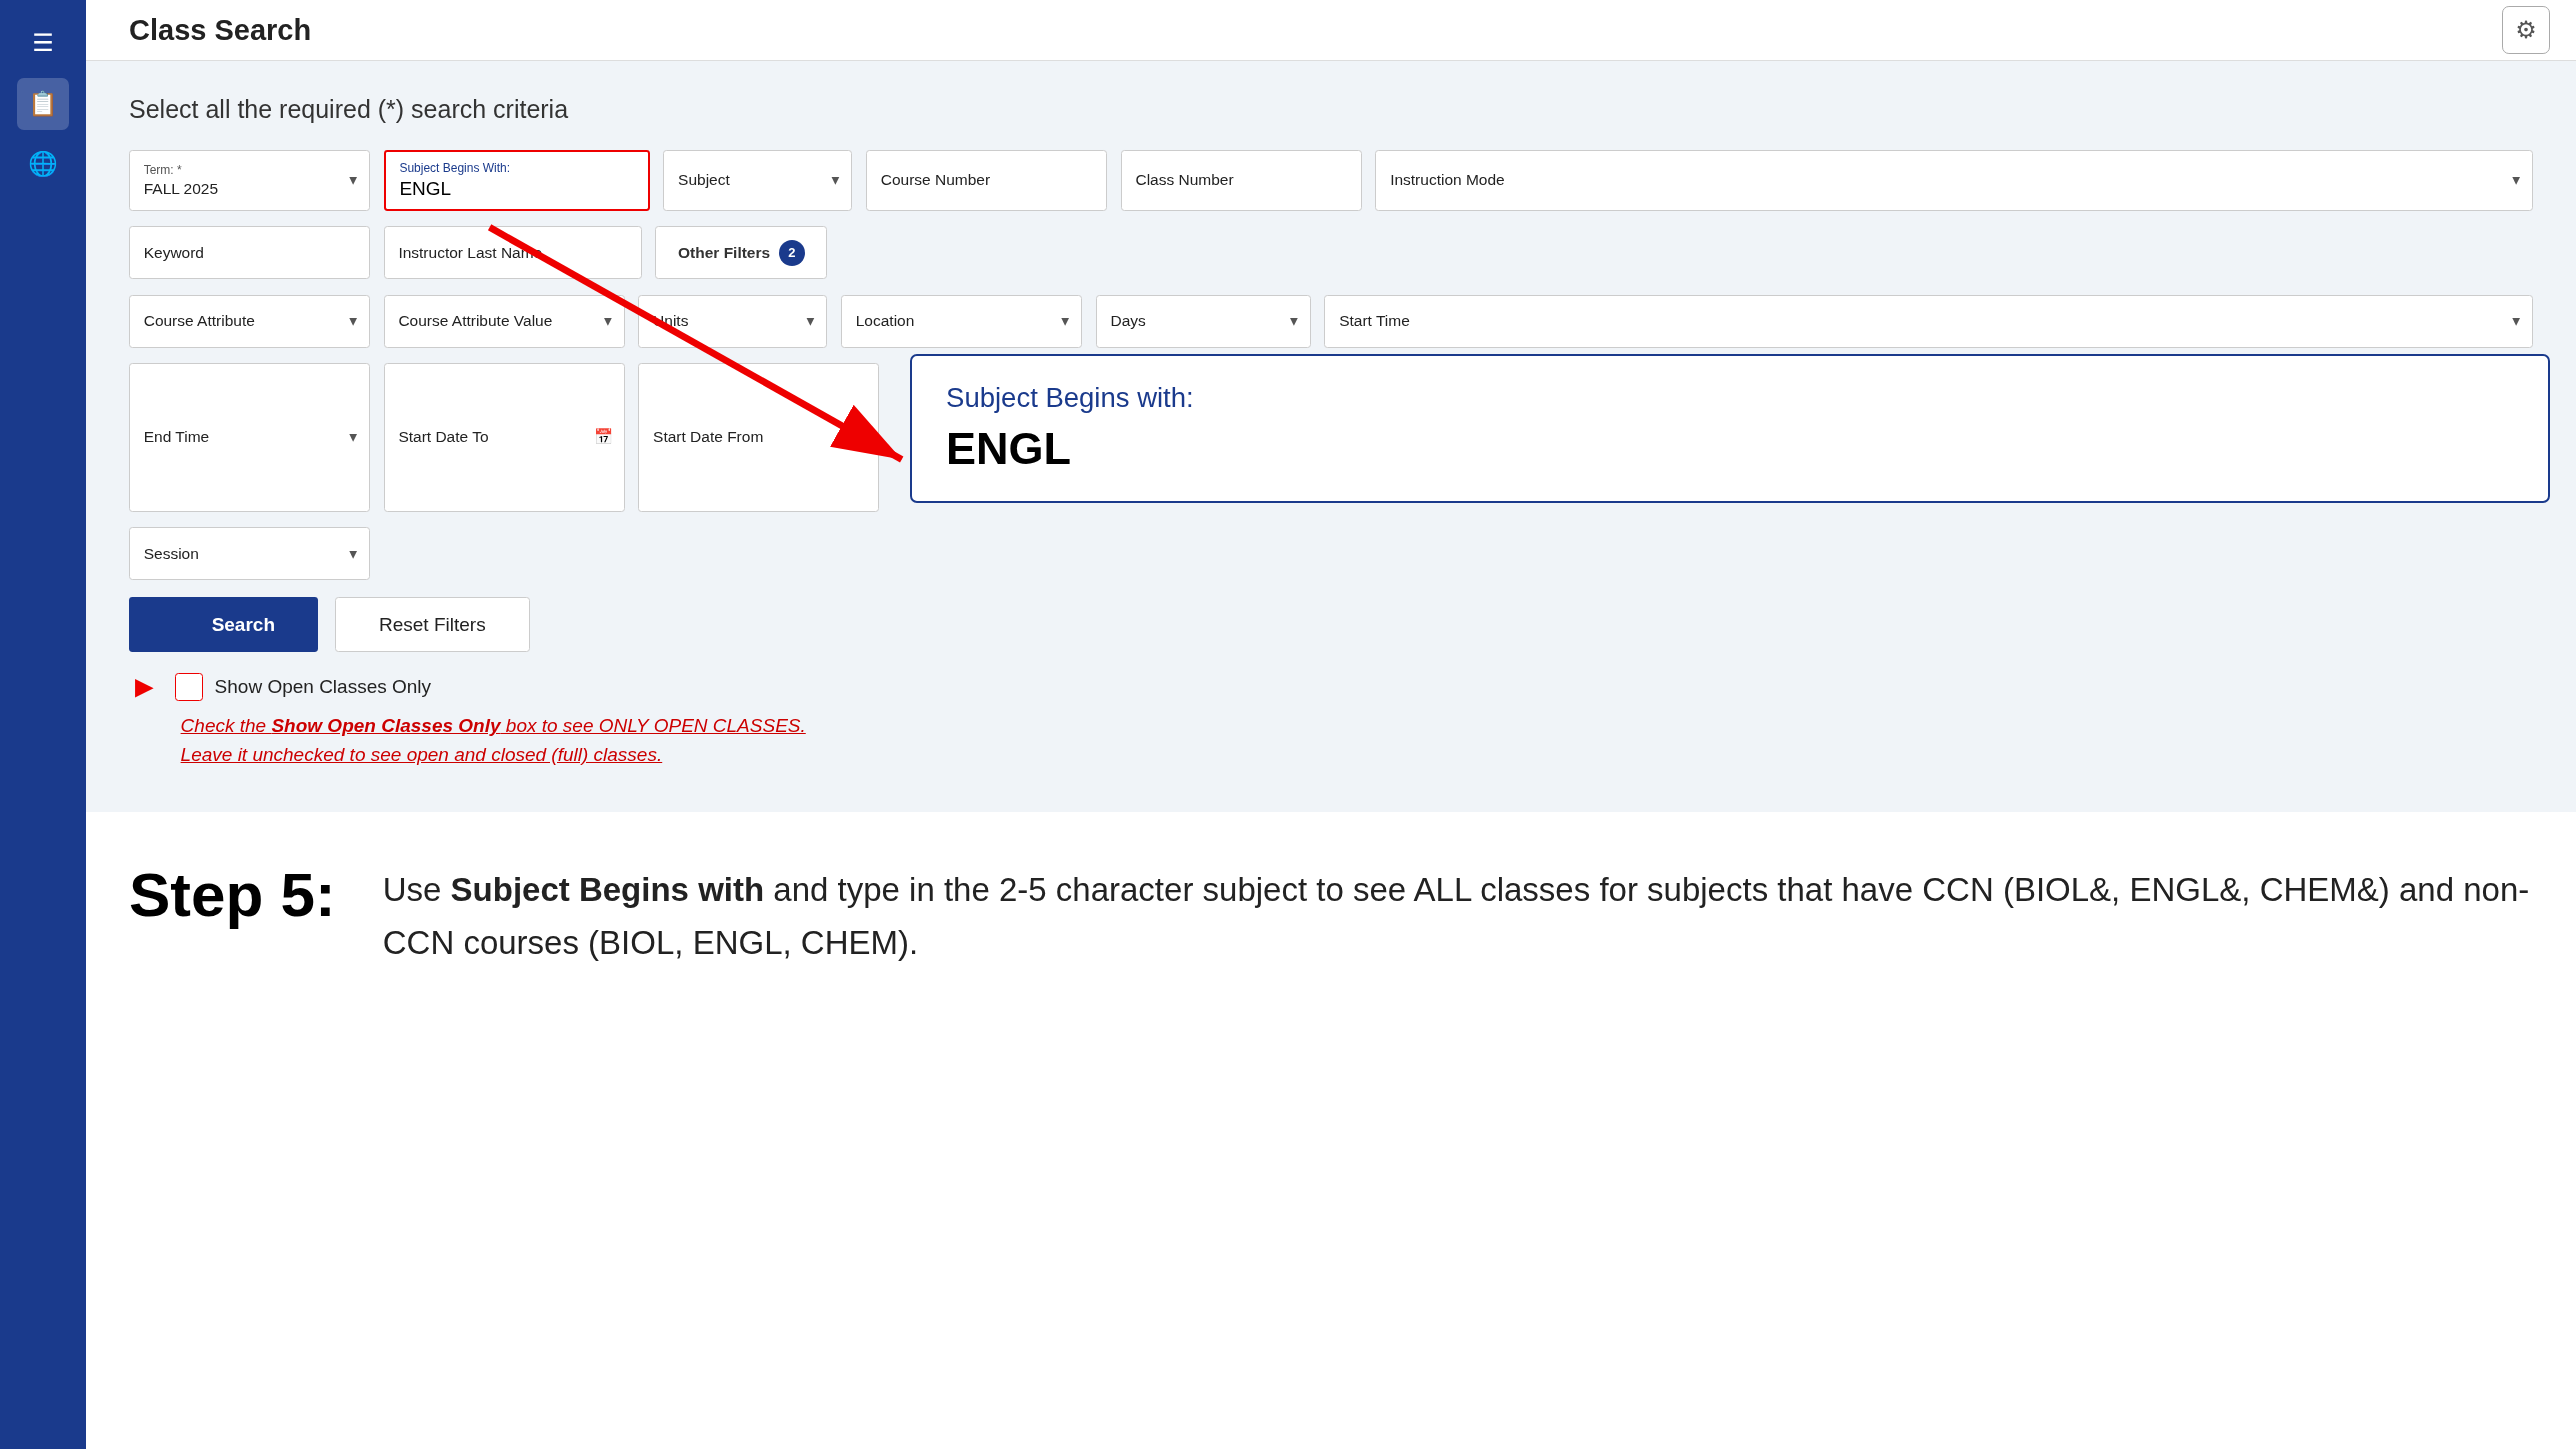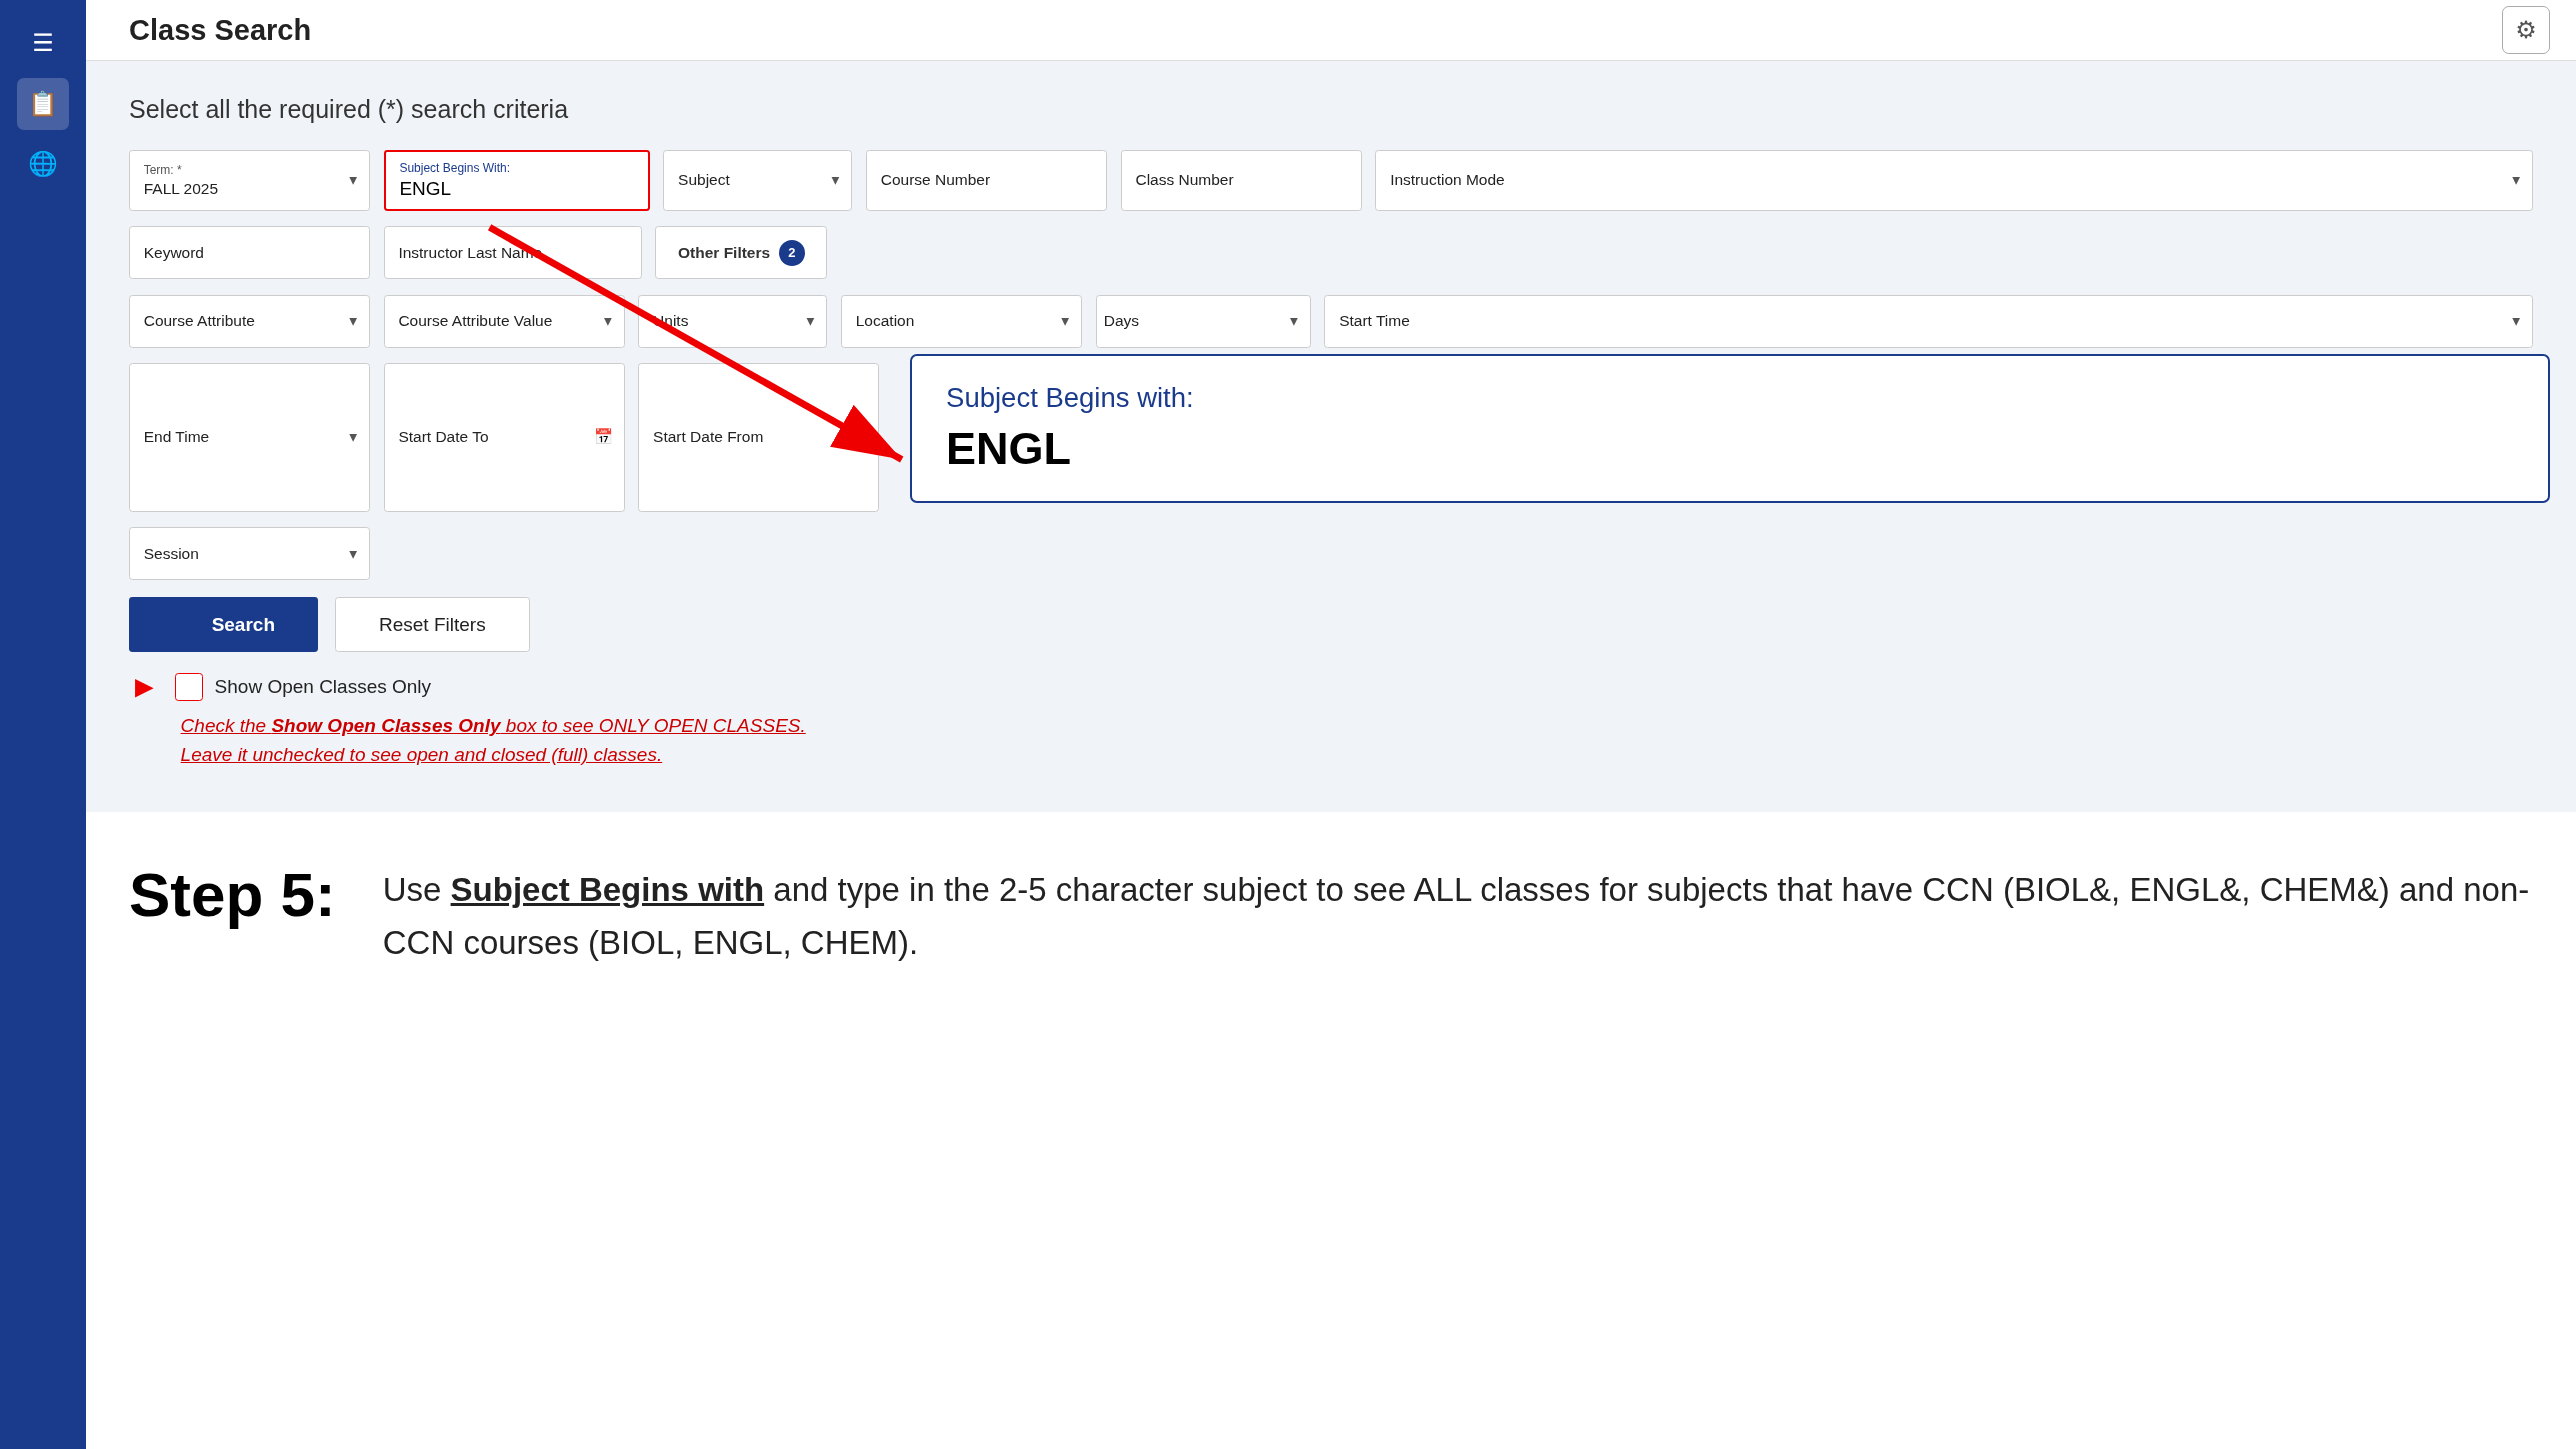--- a/index.html
+++ b/index.html
@@ -208,21 +208,21 @@
       justify-content: center;
       font-size: 13px;
       font-weight: bold;
     }
 
     
     .course-attr-field { flex: 0 0 241px; }
     .course-attr-val-field { flex: 0 0 241px; }
     .units-field { flex: 0 0 189px; }
     .location-field { flex: 0 0 241px; }
-    .days-field { flex: 0 0 215px; padding-left: 7px; }
+    .days-field { flex: 0 0 215px; }
     .start-time-field { flex: 1; }
 
     
     .end-time-field { flex: 0 0 241px; }
     .start-date-from-field { flex: 0 0 241px; }
     .start-date-to-field { flex: 0 0 241px; }
     .calendar-icon { color: #555; font-size: 15.5px; position: absolute; right: 10.3px; top: 50%; transform: translateY(-50%); }
 
     
     .session-field { flex: 0 0 241px; }
@@ -332,21 +332,20 @@
       flex-shrink: 0;
     }
     .step-description {
       font-size: 33px;
       color: #222;
       line-height: 1.6;
       flex: 1;
     }
     .step-description strong {
       font-weight: bold;
-      text-decoration: underline;
     }
 
     
     .form-wrapper {
       position: relative;
     }
 
     
     .svg-overlay {
       position: absolute;

